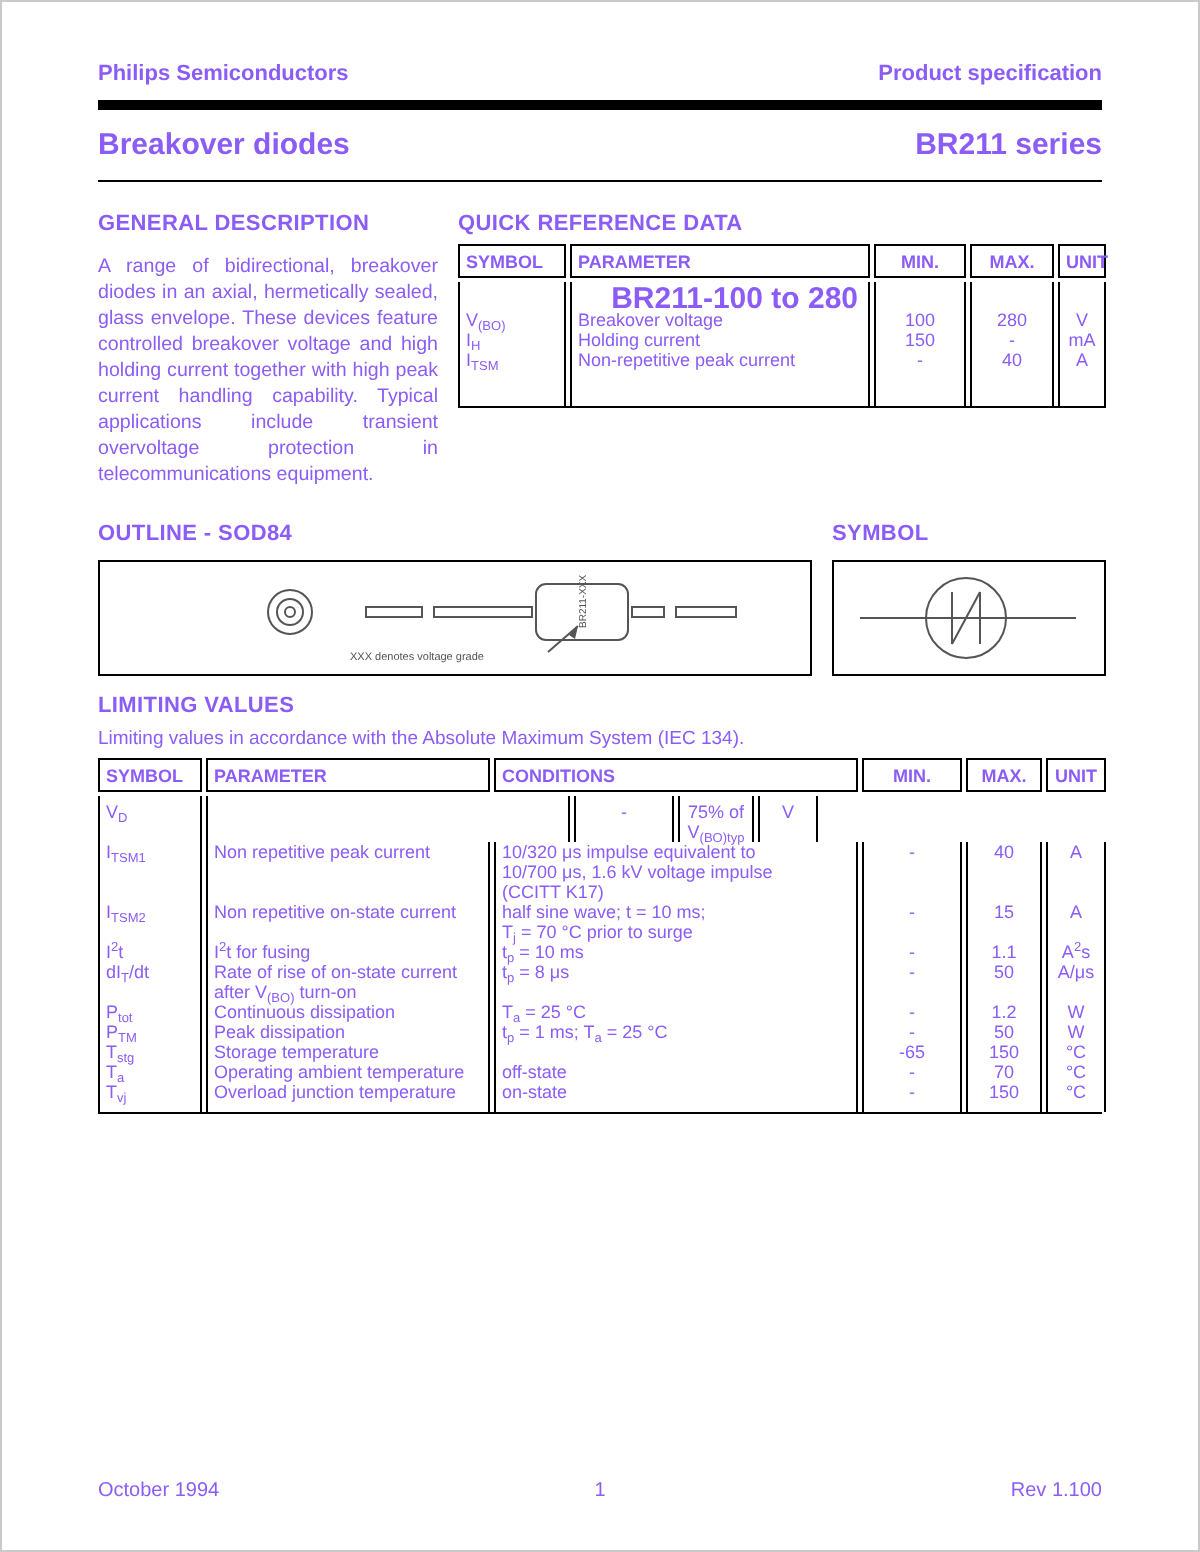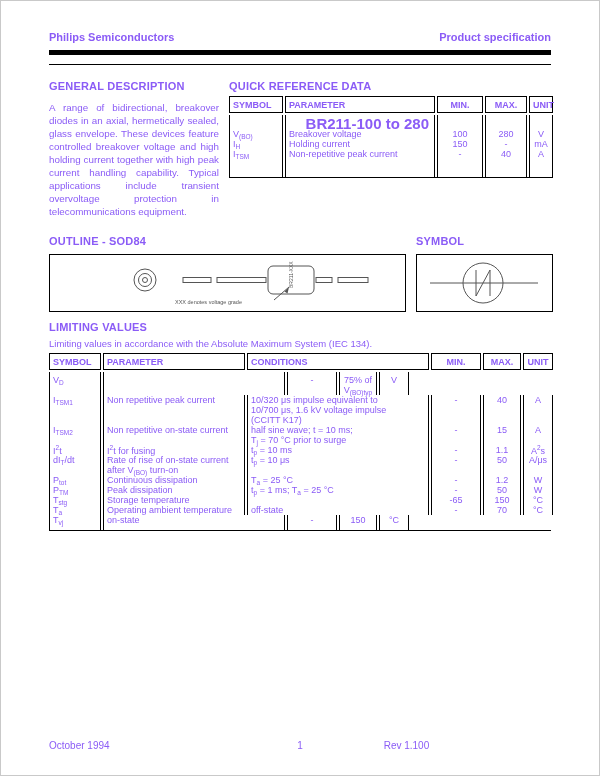--- a/index.html
+++ b/index.html
@@ -66,33 +66,37 @@
   .box-symbol { width:137px; }
 
   
   .limiting { margin-top:9px; }
 
   
   .footer { position:absolute; left:48px; right:48px; top:739px;
             font-size:10px; display:flex; }
   .footer .f-date { flex:1; text-align:left; }
   .footer .f-page { flex:1; text-align:center; }
-  .footer .f-rev { flex:1; text-align:left; }
+  .footer .f-rev { flex:1; text-align:right; }
 </style>
 </head>
 <body>
 
 <div class="page">
   <div class="inner">
 
     <div class="hdr-row">
       <span>Philips Semiconductors</span>
       <span>Product specification</span>
     </div>
     <div class="rule-thick"></div>
+    <div class="title-row">
+      <span>Breakover diodes</span>
+      <span>BR211 series</span>
+    </div>
     <div class="rule-thin"></div>
 
     <div class="main">
       <div class="col-left">
         <div class="sec-h">GENERAL DESCRIPTION</div>
         <div class="desc">A range of bidirectional, breakover diodes in an axial, hermetically sealed, glass envelope. These devices feature controlled breakover voltage and high holding current together with high peak current handling capability. Typical applications include transient overvoltage protection in telecommunications equipment.</div>
       </div>
 
       <div class="col-right">
         <div class="sec-h">QUICK REFERENCE DATA</div>
@@ -283,21 +287,21 @@
 
           <div class="tr" style="height:20px">
             <div class="td lc0">
                 <div class="ln"><span>dI</span><sub>T</sub><span>/dt</span></div>
               </div>
             <div class="td lc1">
                 <div class="ln"><span>Rate of rise of on-state current</span></div>
                 <div class="ln"><span>after V</span><sub>(BO)</sub><span> turn-on</span></div>
               </div>
             <div class="td lc2">
-                <div class="ln"><span>t</span><sub>p</sub><span> = 10 μs</span></div>
+                <div class="ln"><span>t</span><sub>p</sub><span> = 8 μs</span></div>
               </div>
             <div class="td lc3 ctr">
                 <div class="ln"><span>-</span></div>
               </div>
             <div class="td lc4 ctr">
                 <div class="ln"><span>50</span></div>
               </div>
             <div class="td lc5 ctr">
                 <div class="ln"><span>A/μs</span></div>
               </div>
@@ -381,20 +385,23 @@
                 <div class="ln"><span>70</span></div>
               </div>
             <div class="td lc5 ctr">
                 <div class="ln"><span>°C</span></div>
               </div>
           </div>
 
           <div class="tr" style="height:15px">
             <div class="td lc0">
                 <div class="ln"><span>T</span><sub>vj</sub></div>
+              </div>
+            <div class="td lc1">
+                <div class="ln"><span>Overload junction temperature</span></div>
               </div>
             <div class="td lc2">
                 <div class="ln"><span>on-state</span></div>
               </div>
             <div class="td lc3 ctr">
                 <div class="ln"><span>-</span></div>
               </div>
             <div class="td lc4 ctr">
                 <div class="ln"><span>150</span></div>
               </div>

